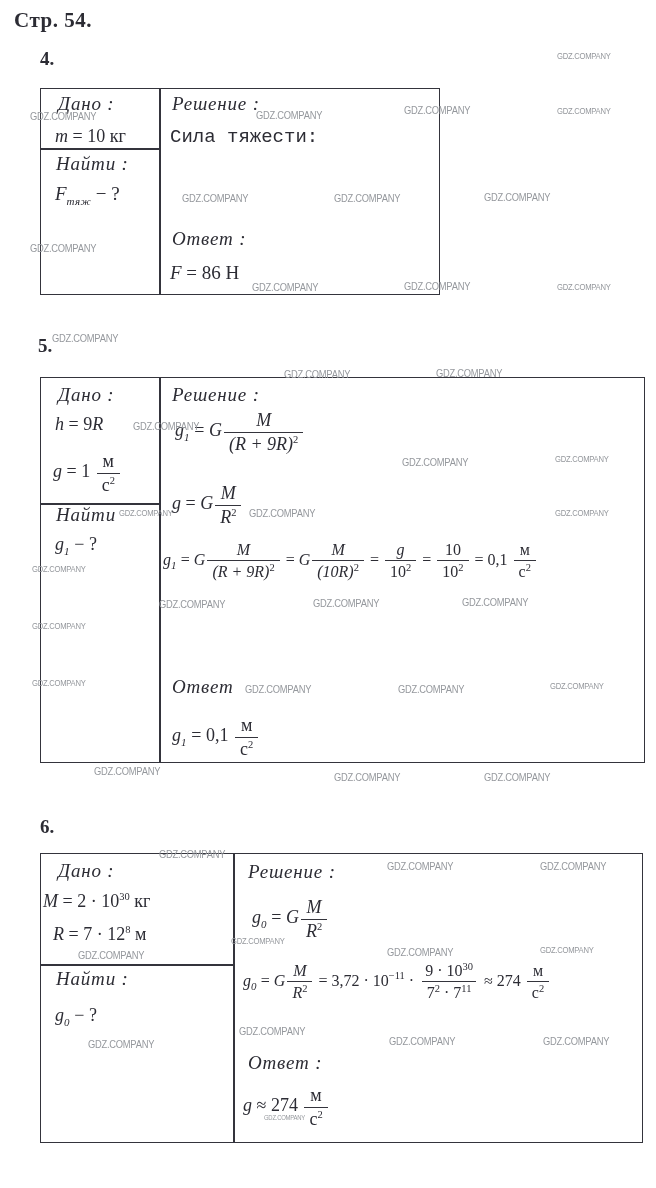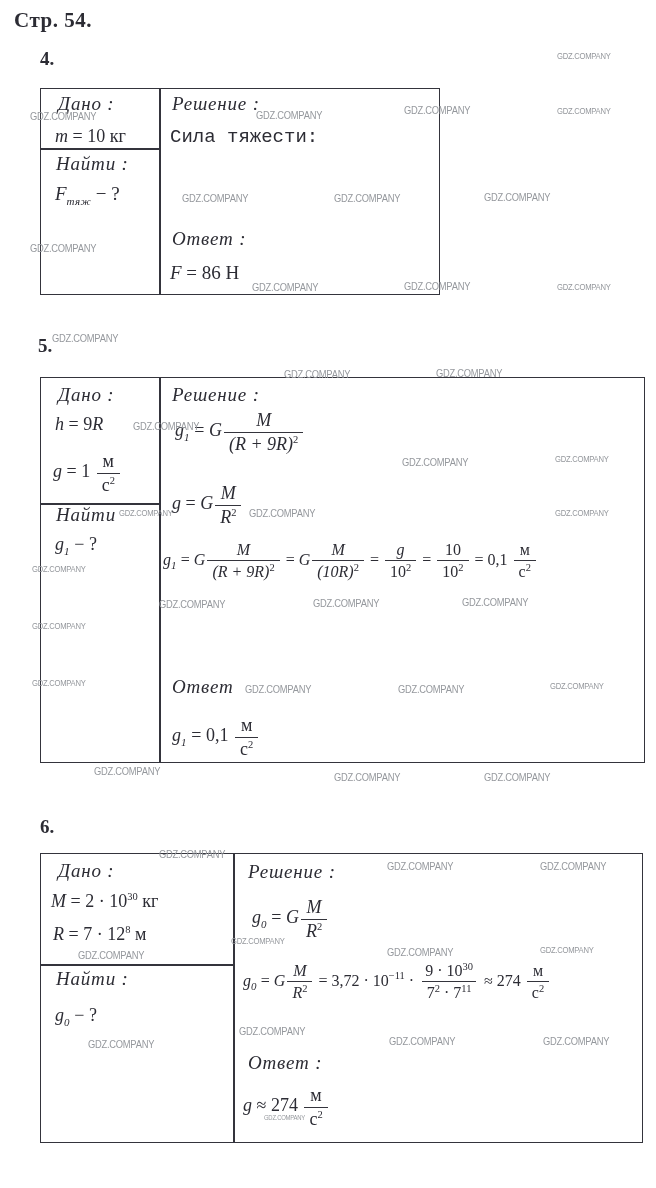--- a/index.html
+++ b/index.html
@@ -120,21 +120,21 @@
   </div>
 
   <div class="abs pnum" style="left:40px;top:816px">6.</div>
 
   <div class="tbl" style="left:40px;top:853px;width:603px;height:290px">
     <div class="vline" style="left:192px"></div>
     <div class="hline" style="top:110px;width:193px"></div>
   </div>
 
   <div class="abs lab" style="left:58px;top:860px">Дано :</div>
-  <div class="abs formula" style="left:51px;top:891px">
+  <div class="abs formula" style="left:43px;top:891px">
     <span class="v">M</span> <span>= 2 · 10</span><sup class="sp">30</sup> <span>кг</span>
   </div>
   <div class="abs formula" style="left:53px;top:924px">
     <span class="v">R</span> <span>= 7 · 12</span><sup class="sp">8</sup> <span>м</span>
   </div>
   <div class="abs lab" style="left:56px;top:968px">Найти :</div>
   <div class="abs formula" style="left:55px;top:1006px">
     <span class="v">g</span><sub class="s">0</sub> <span>− ?</span>
   </div>
 

